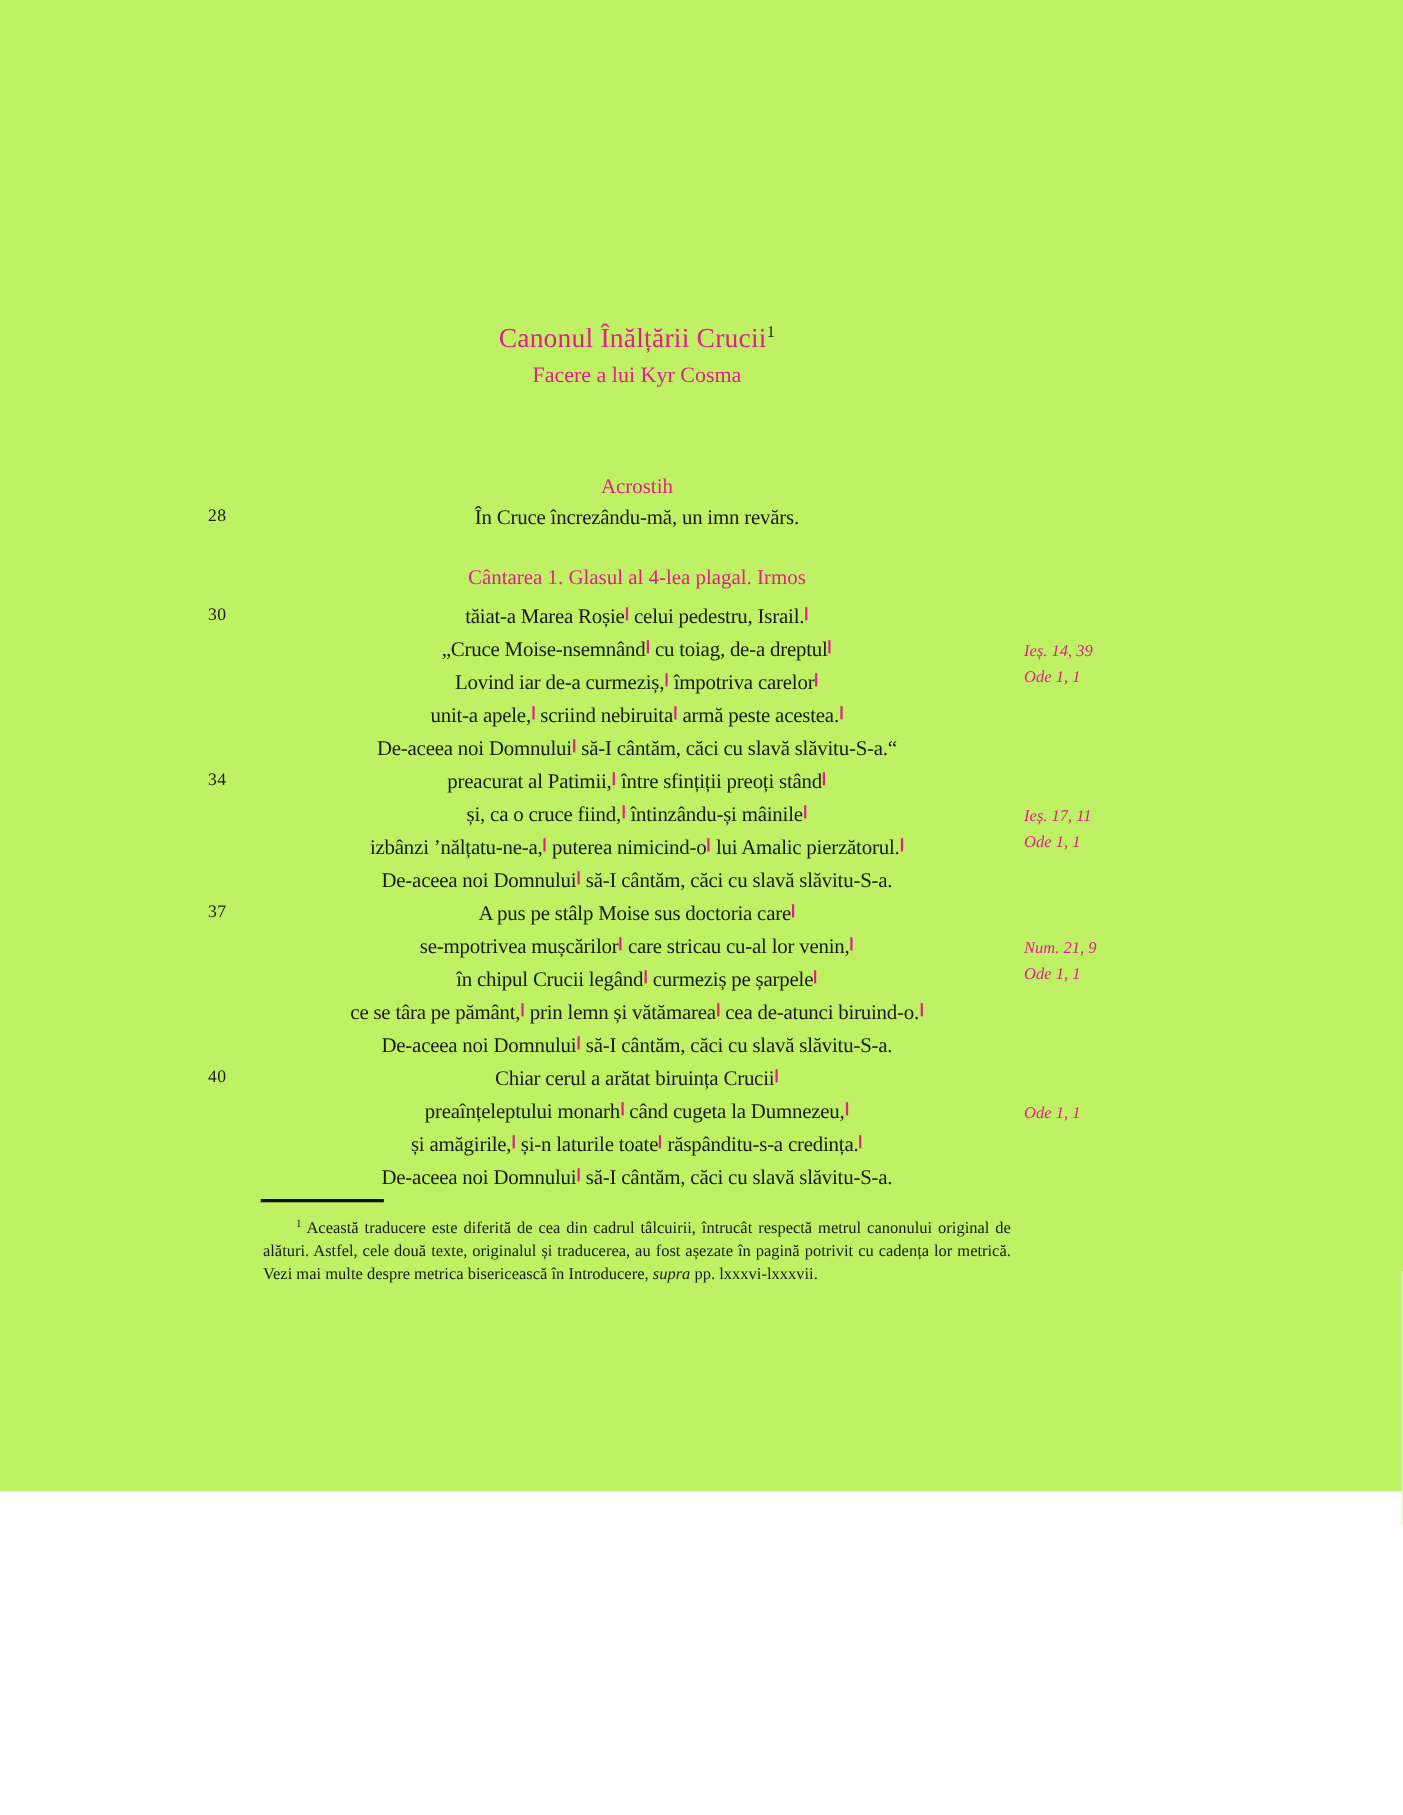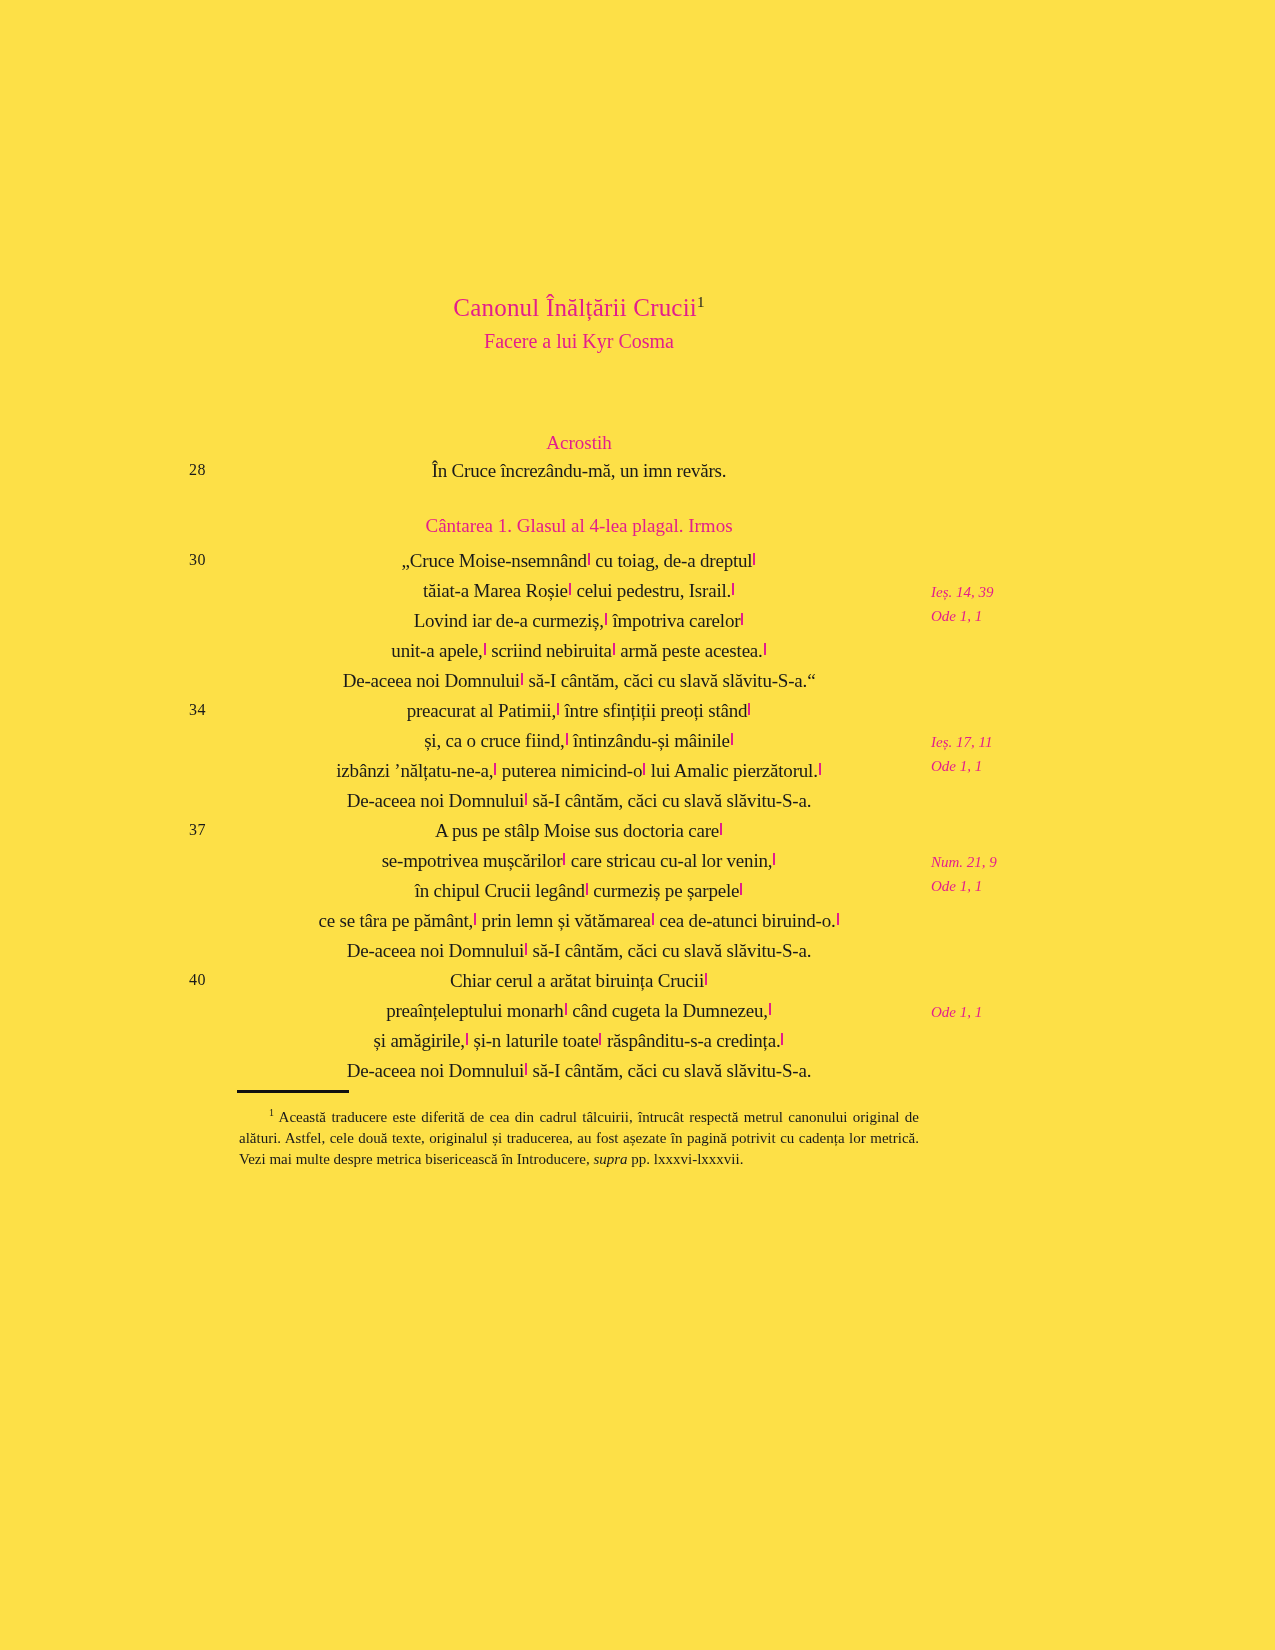--- a/index.html
+++ b/index.html
@@ -1,20 +1,20 @@
 <!DOCTYPE html>
 <html style="--accent: #e31e8c;"><head>
 <meta charset="utf-8">
 <style>
   html, body { margin: 0; padding: 0; background: #ffffff; }
   .page {
     position: relative;
     width: 1275px;
-    height: 1650px;
-    background: #fde047;
+    height: 1356px;
+    background: #bef264;
     font-family: "Liberation Serif", serif;
     color: #1a1a1a;
     overflow: hidden;
   }
   .content {
     position: absolute;
     left: 237px;
     top: 0;
     width: 684px;
   }
@@ -117,22 +117,22 @@
     <div class="verse-wrap">
       <span class="line-number">28</span>
       <div class="verse-line">În Cruce încrezându-mă, un imn revărs.</div>
     </div>
 
     <div class="pink-heading canto-heading">Cântarea 1. Glasul al 4-lea plagal. Irmos</div>
 
     <div id="stanzas">
         <div class="stanza first">
           <span class="line-number">30</span>
+          <div class="verse-line">tăiat-a Marea Roșie<span class="tick"></span> celui pedestru, Israil.<span class="tick"></span></div>
           <div class="verse-line">„Cruce Moise-nsemnând<span class="tick"></span> cu toiag, de-a dreptul<span class="tick"></span></div>
-          <div class="verse-line">tăiat-a Marea Roșie<span class="tick"></span> celui pedestru, Israil.<span class="tick"></span></div>
           <div class="verse-line">Lovind iar de-a curmeziș,<span class="tick"></span> împotriva carelor<span class="tick"></span></div>
           <div class="verse-line">unit-a apele,<span class="tick"></span> scriind nebiruita<span class="tick"></span> armă peste acestea.<span class="tick"></span></div>
           <div class="verse-line">De-aceea noi Domnului<span class="tick"></span> să-I cântăm, căci cu slavă slăvitu-S-a.“</div>
           <div class="refs">
             <div>Ieș. 14, 39</div>
             <div>Ode 1, 1</div>
           </div>
         </div>
         <div class="stanza">
           <span class="line-number">34</span>

